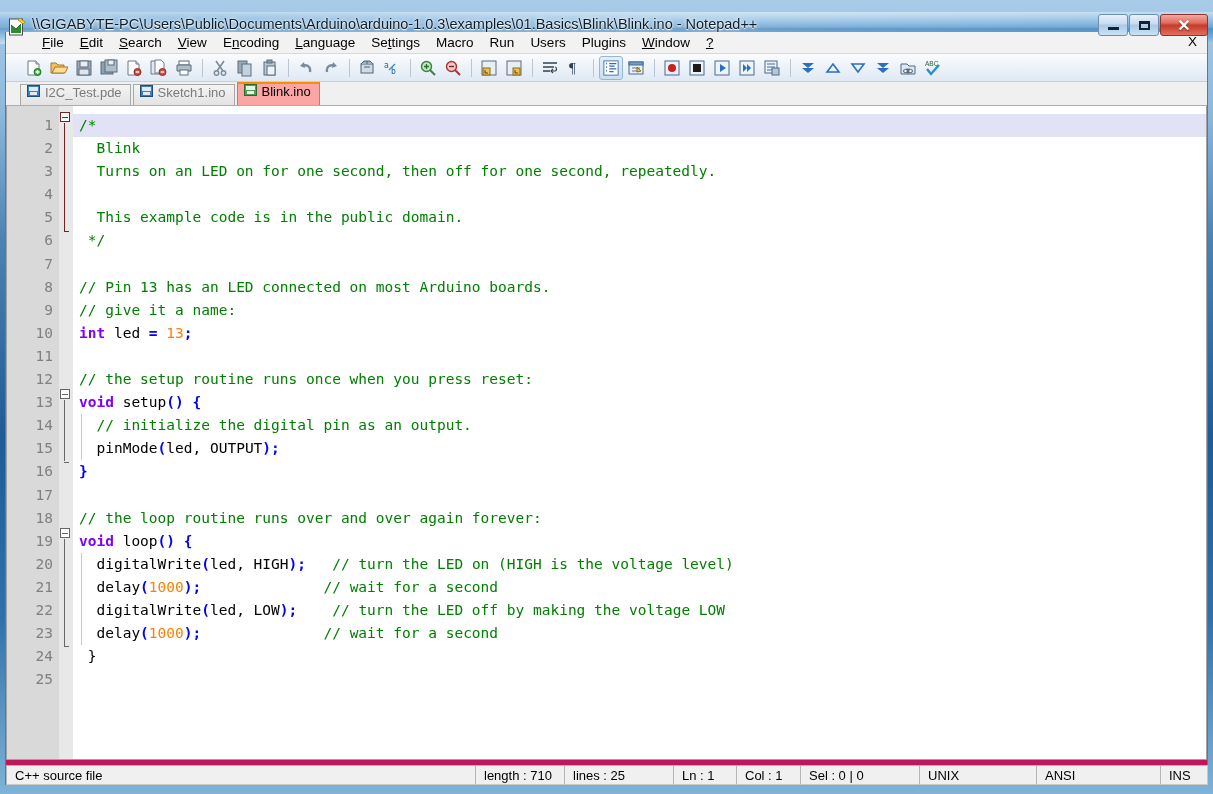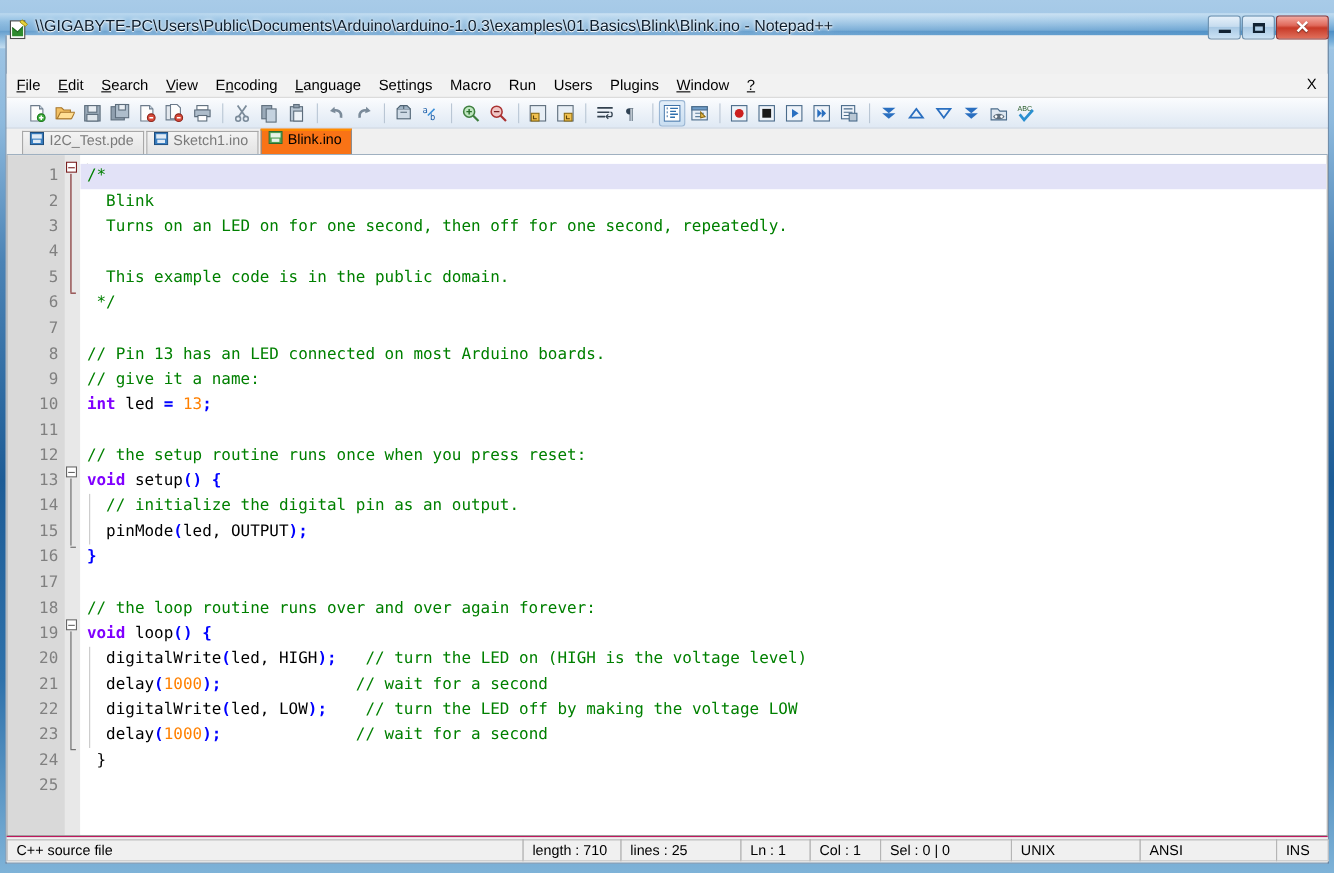--- a/index.html
+++ b/index.html
@@ -62,22 +62,21 @@
     border: 1px solid #57799b;
     border-top: none;
     display: flex; flex-direction: column;
   }
 
   
   #menubar {
     height: 22px; background: #f2f2f2;
     border-bottom: 1px solid #d9d9d9;
     display: flex; align-items: center; position: relative;
-    padding-left: 1px;
-    margin-top: 35px;
+    padding-left: 28px;
   }
   .menu-item {
     font-size: 13.5px; color: #000; padding: 2px 8px; white-space: nowrap;
   }
   .menu-item u { text-decoration: underline; }
   #menu-close-x {
     position: absolute; right: 10px; top: 2px; font-size: 13.5px; color:#000;
   }
 
   
@@ -100,21 +99,21 @@
     display:flex; align-items:flex-end; padding-left: 14px;
   }
   .tab {
     height: 21px; display:flex; gap:5px;
     padding: 0 8px 0 6px; font-size: 13px;
     background: linear-gradient(180deg,#f4f4f4,#e3e3e3);
     border:1px solid #a8a8a8; border-bottom:none; margin-right: 2px;
     color:#7a7a7a;
   }
   .tab.active {
-    background:#f97316; color:#000; height:23px;
+    background:#fca5a5; color:#000; height:23px;
     border-color:#8d8d8d; border-top:2px solid #ff8c00;
     font-weight: normal;
   }
   .tab-ico { width:13px; height:12px; display:block; }
 
   
   #editor-wrap {
     flex: 1; position: relative; background: #ffffff;
     border: 1px solid #a0a0a0; border-top:none;
     margin: 0; overflow: hidden;
@@ -159,21 +158,21 @@
   .fbox.gray:before { background:#666; }
   .fline { position:absolute; left:5px; width:1px; background:#7a2020; }
   .fline.gray { background:#666; }
   .ftail { position:absolute; width:5px; height:1px; background:#7a2020; left:5px; }
   .ftail.gray { background:#666; }
   .indentguide { position:absolute; width:1px; background:#c8c8c8; }
 
   
   #statusbar {
     height: 24px; background:#f0f0f0; display:flex; align-items:center;
-    border-top:1px solid #be185d;
+    border-top:6px solid #be185d;
     font-size: 13px; color:#000;
   }
   .sb-cell {
     height: 20px; display:flex; align-items:center; padding: 0 8px;
     border: 1px solid #c9c9c9; border-top-color:#b5b5b5; border-left-color:#b5b5b5;
     margin-right: -1px; white-space: nowrap;
   }
 </style>
 </head>
 <body>

